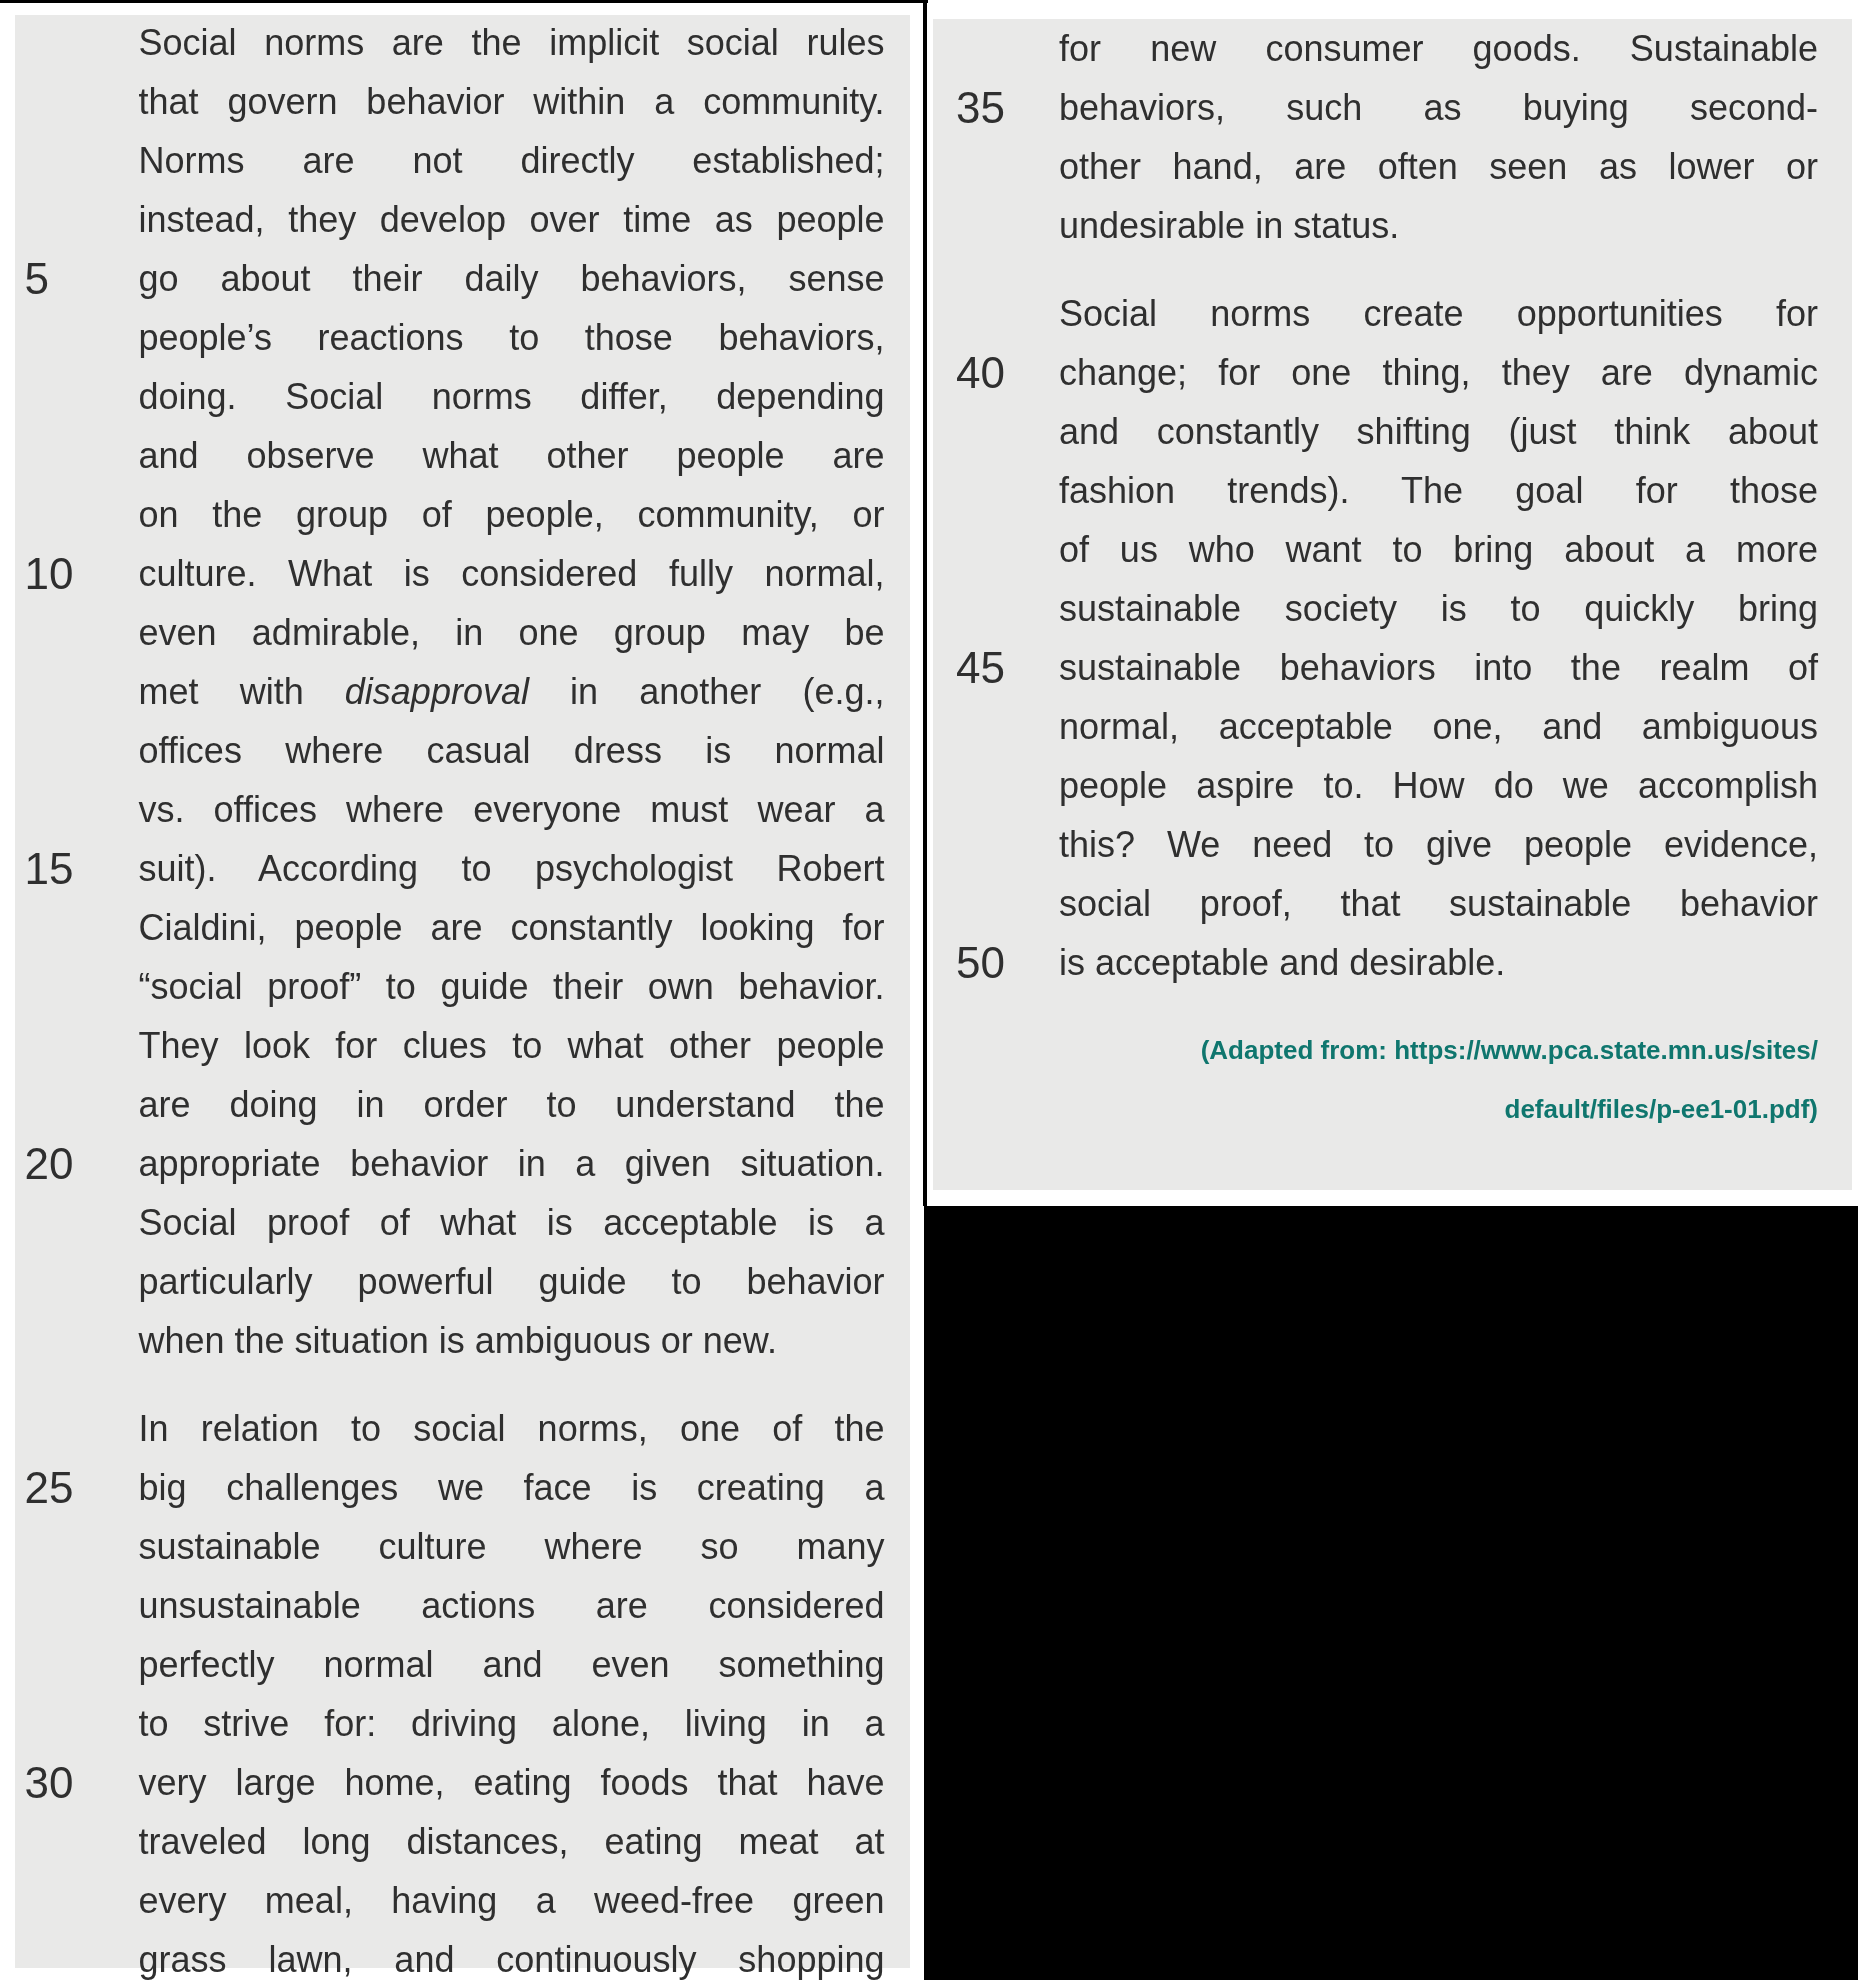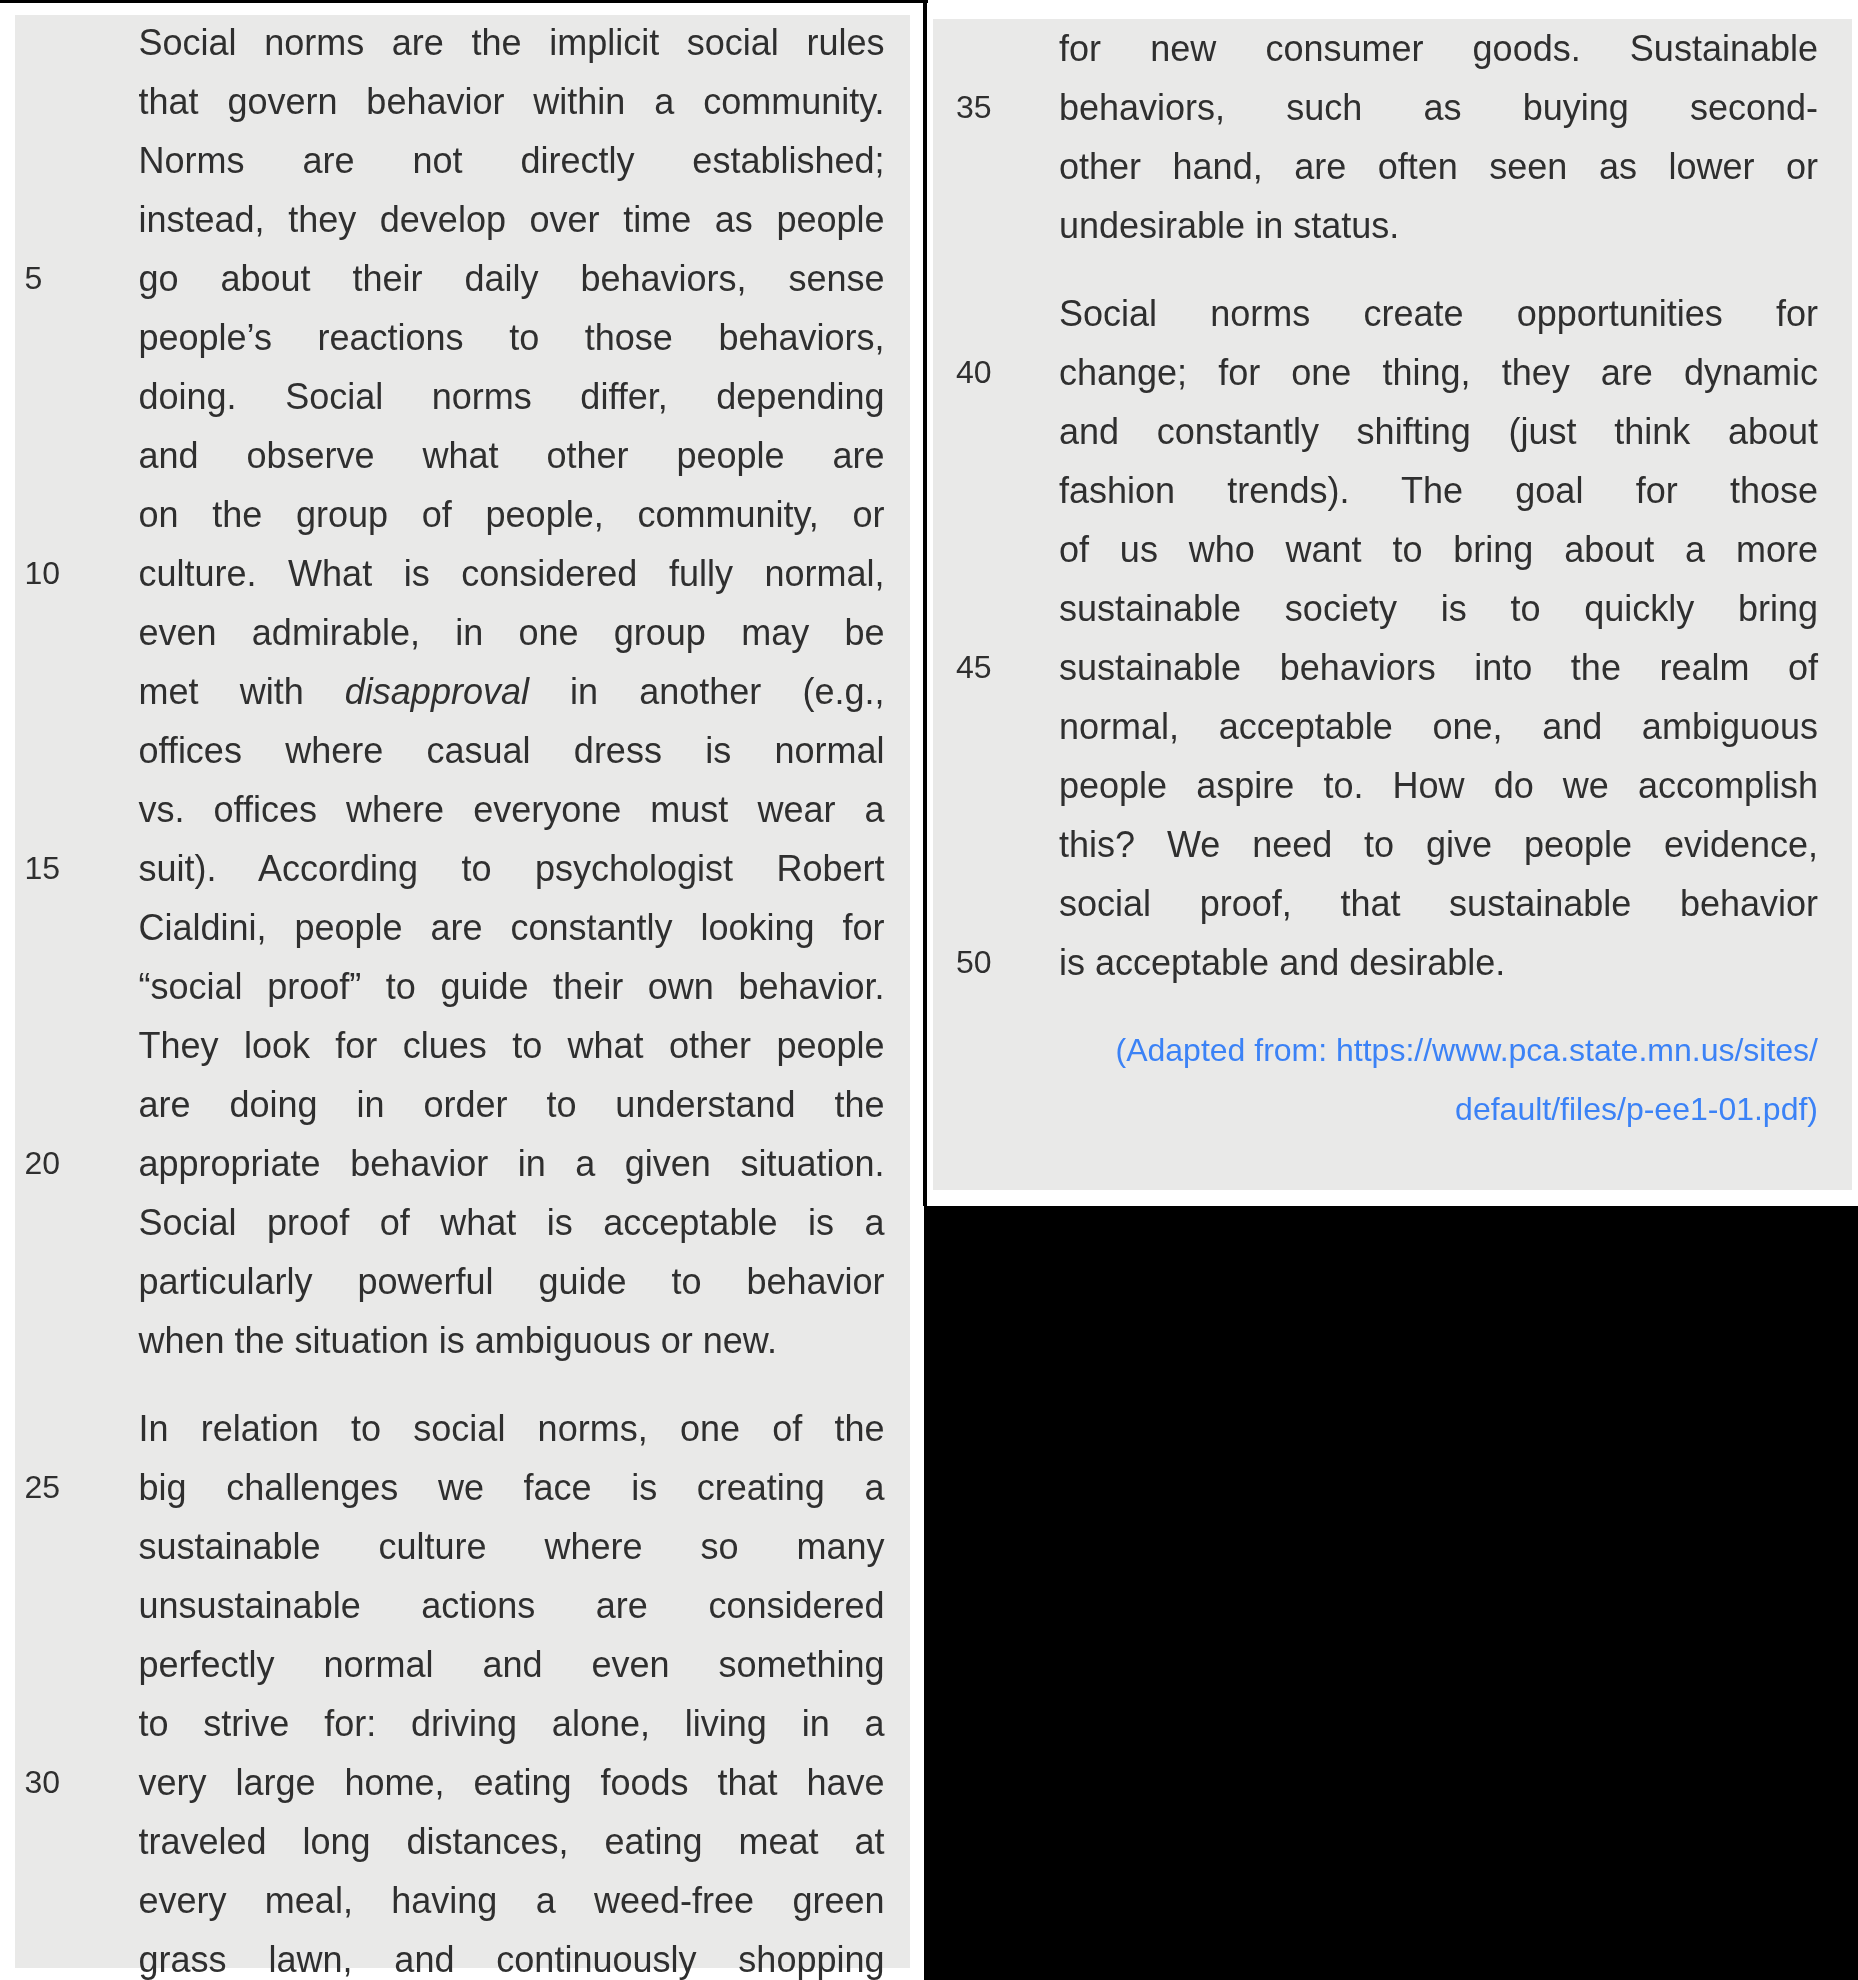--- a/index.html
+++ b/index.html
@@ -19,30 +19,30 @@
 
   .lines { position: absolute; }
   .left-lines  { left: 24.5px;   top: 13px; width: 860px; }
   .right-lines { left: 956px; top: 19px; width: 862px; }
 
   .line { position: relative; height: 59px; }
   .line.gap { margin-top: 29px; }
 
   .num {
     position: absolute; left: 0; top: 0;
-    font-size: 32px; line-height: 59px; color: #2f2f2f;
+    font-size: 44px; line-height: 59px; color: #2f2f2f;
   }
   .txt {
     font-size: 36px; line-height: 59px; color: #2f2f2f;
     text-align: left;
   }
   .left-lines  .txt { margin-left: 114px; }
   .right-lines .txt { margin-left: 103px; }
   .txt.just { text-align: justify; text-align-last: justify; }
-  .txt.cite { text-align: right; text-align-last: right; font-size: 32px; line-height: 59px; color: #3b82f6; }
+  .txt.cite { text-align: right; text-align-last: right; font-size: 26px; line-height: 59px; color: #0f766e; font-weight: bold; }
   .txt .it { font-style: italic; }
 </style>
 </head>
 <body>
 
 <div class="page">
   <div class="top-rule"></div>
   <div class="col-divider"></div>
   <div class="panel-left"></div>
   <div class="panel-right"></div>

